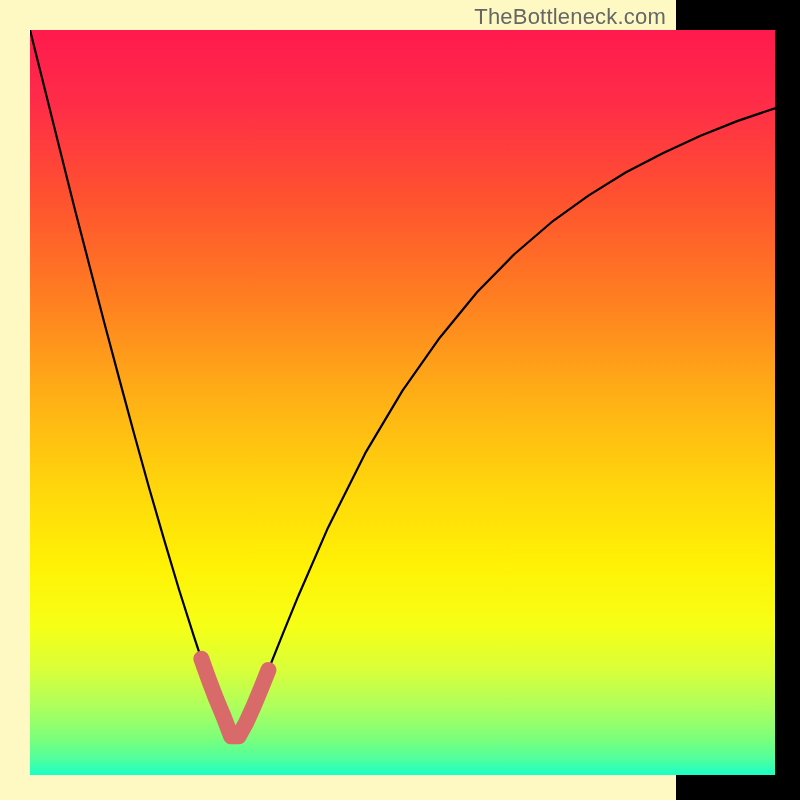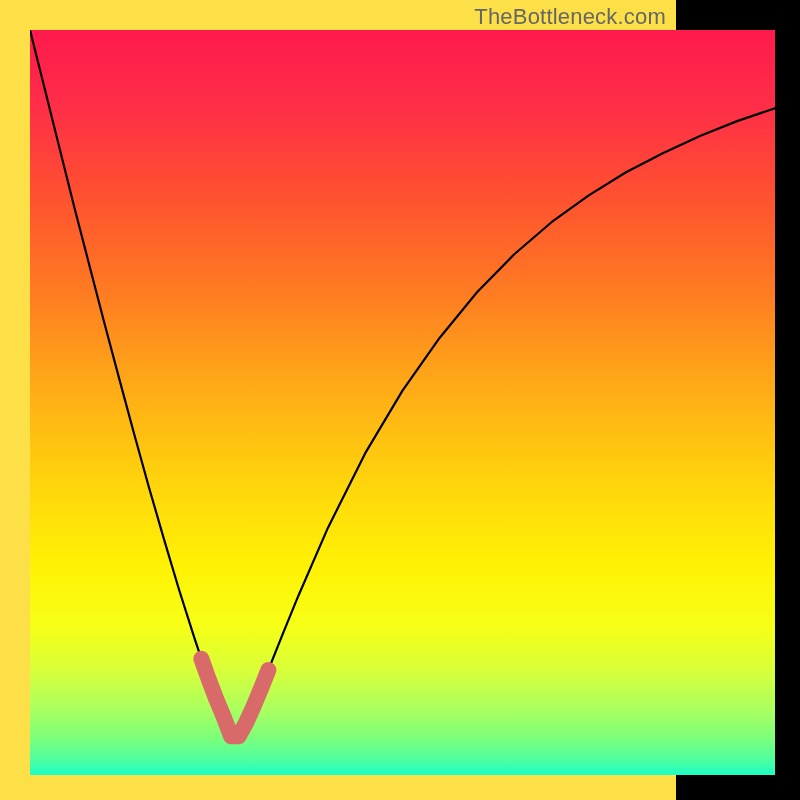--- a/index.html
+++ b/index.html
@@ -8,21 +8,21 @@
     width: 800px;
     height: 800px;
     background: #000;
     overflow: hidden;
     font-family: Arial, Helvetica, sans-serif;
   }
   .frame {
     position: relative;
     width: 676px;
     height: 800px;
-    background: #fde047;
+    background: #fef9c3;
   }
   .watermark {
     position: absolute;
     top: 4px;
     right: 10px;
     color: #666;
     font-size: 22px;
     font-weight: 500;
     letter-spacing: 0.2px;
     user-select: none;

